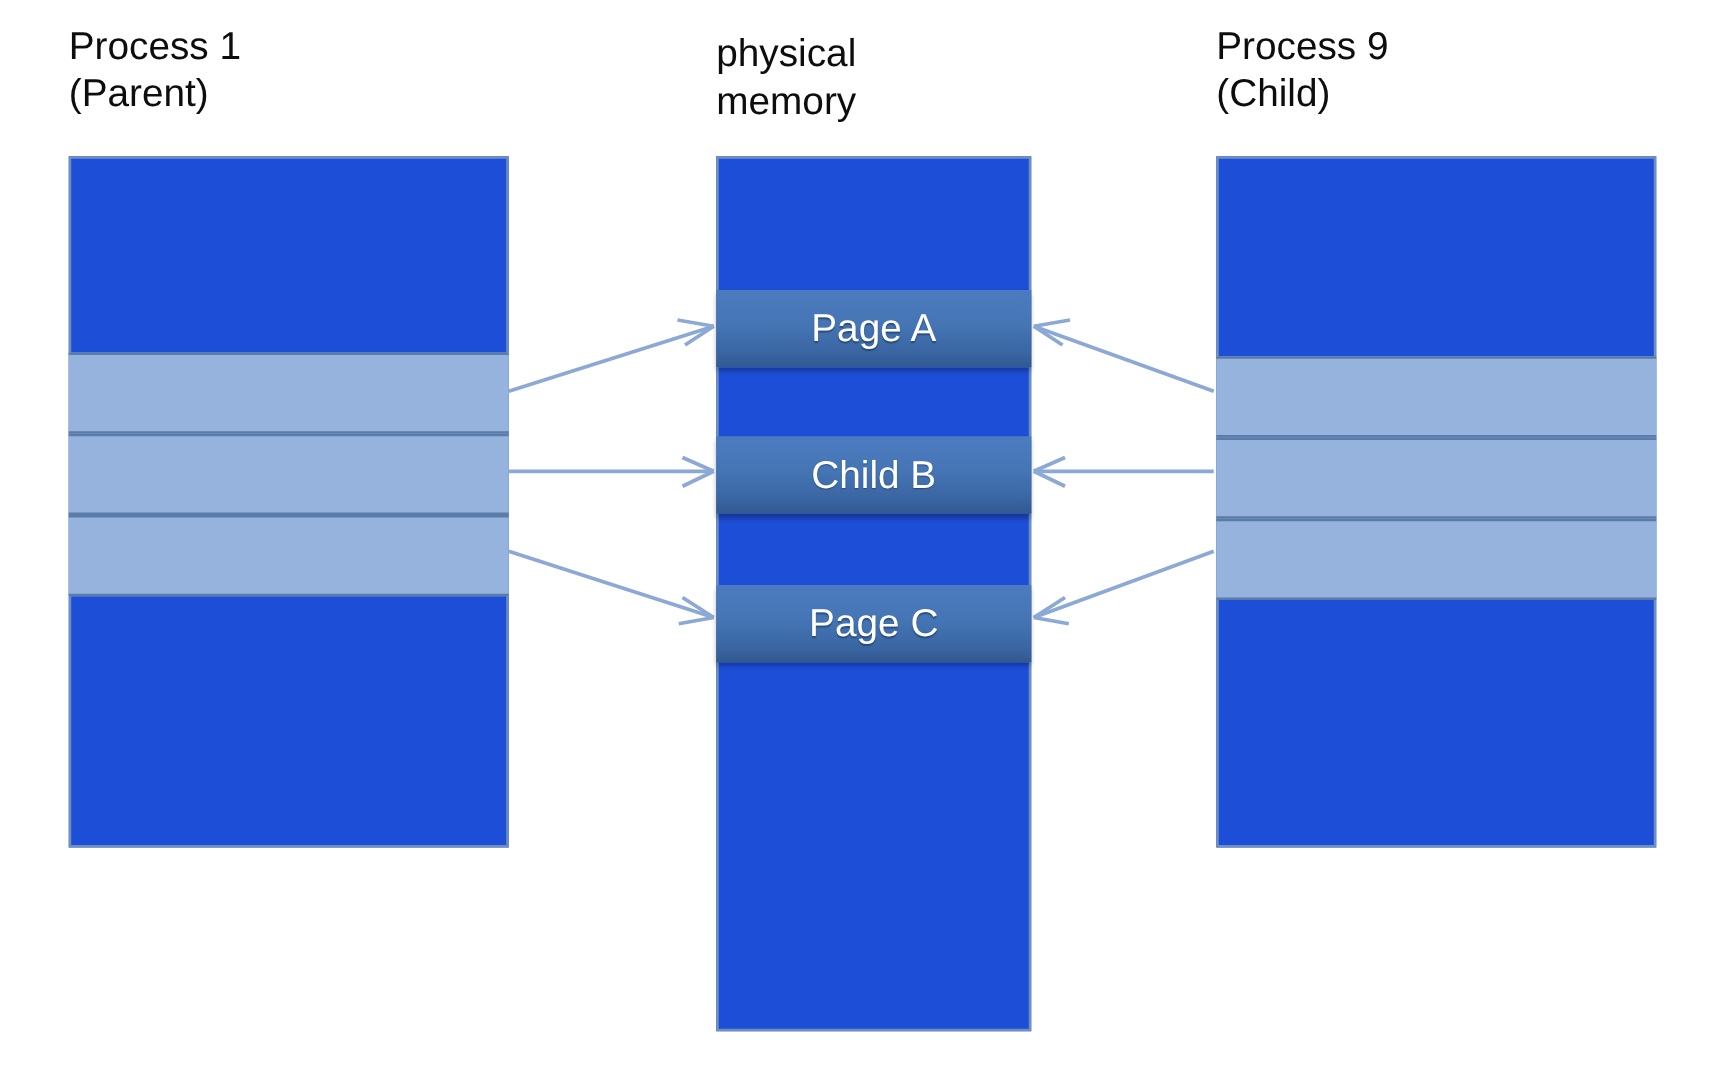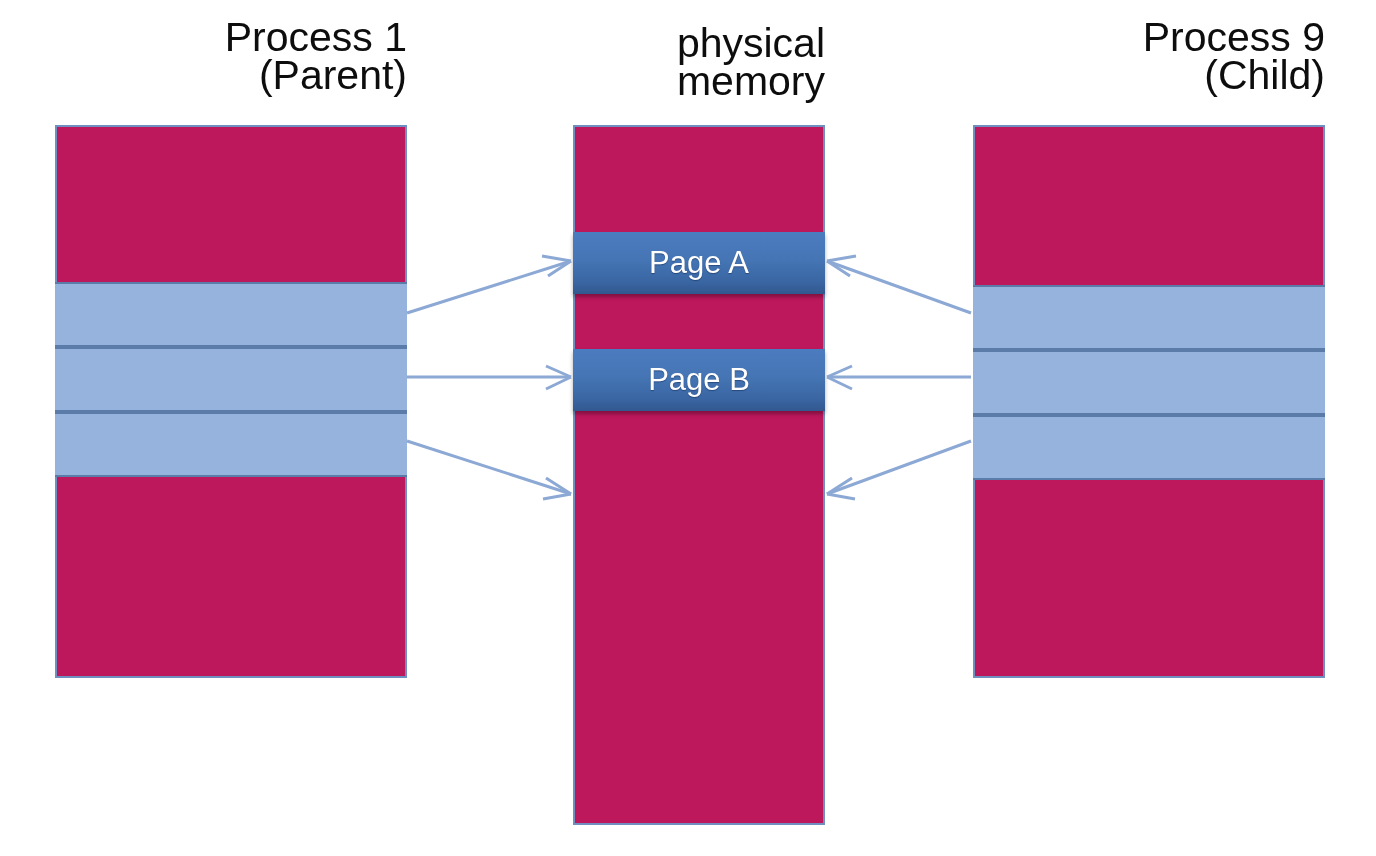--- a/index.html
+++ b/index.html
@@ -17,38 +17,38 @@
     position: relative;
     width: 1376px;
     height: 856px;
     background: #ffffff;
     overflow: hidden;
   }
 
   
   .col-title {
     position: absolute;
-    text-align: right;
+    text-align: left;
     color: #0d0d0d;
-    font-size: 41px;
+    font-size: 31px;
     line-height: 38px;
     font-weight: 400;
     letter-spacing: 0px;
     white-space: pre-line;
   }
   #title-left   { left: 55px;  top: 18px; width: 352px; }
   #title-middle { left: 573px; top: 24px; width: 252px; }
   #title-right  { left: 973px; top: 18px; width: 352px; }
 
   
   .column {
     position: absolute;
     box-sizing: border-box;
     border: 2px solid #6e8fbf;
-    background: #be185d;
+    background: #1d4ed8;
   }
 
   
   .band {
     position: absolute;
     left: -2px;
     right: -2px;
     box-sizing: border-box;
     background: #95b3dd;
     border-top: 2px solid #5b7ba8;
@@ -120,23 +120,26 @@
     <div class="band" style="top:285px; height:65px;"></div>
   </div>
 
   <div class="column" id="col-middle" style="left:573px; top:125px; width:252px; height:700px;">
 
     <div class="page-block" style="top:105px; height:62px;">
       <span class="page-label">Page A</span>
     </div>
 
     <div class="page-block" style="top:222px; height:62px;">
-      <span class="page-label">Page B</span>
+      <span class="page-label">Child B</span>
     </div>
 
+    <div class="page-block" style="top:341px; height:62px;">
+      <span class="page-label">Page C</span>
+    </div>
   </div>
 
   <div class="column" id="col-right" style="left:973px; top:125px; width:352px; height:553px;">
 
     <div class="band" style="top:158px; height:65px;"></div>
 
     <div class="band" style="top:223px; height:65px;"></div>
 
     <div class="band" style="top:288px; height:65px;"></div>
   </div>

